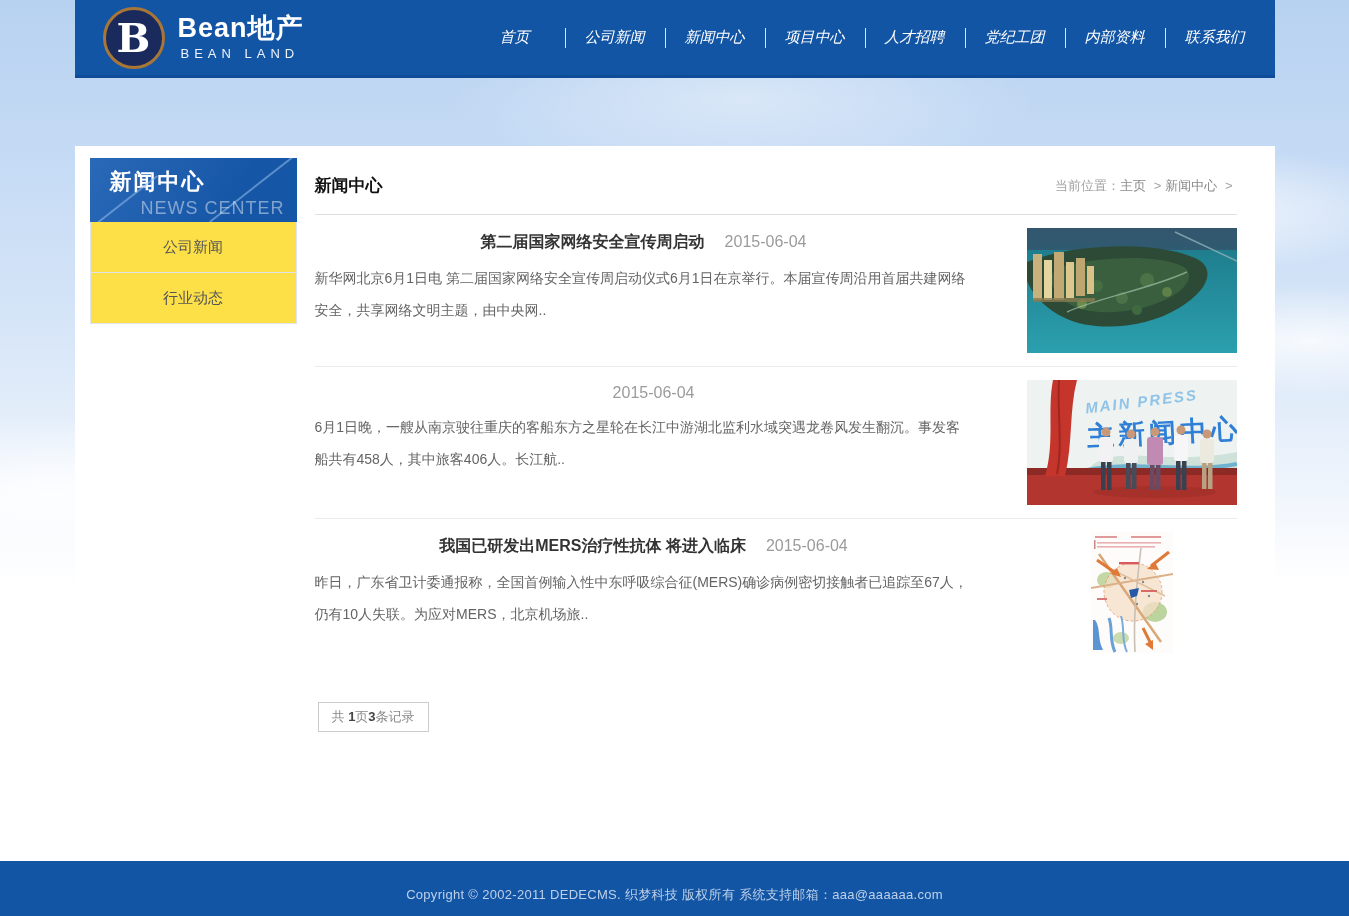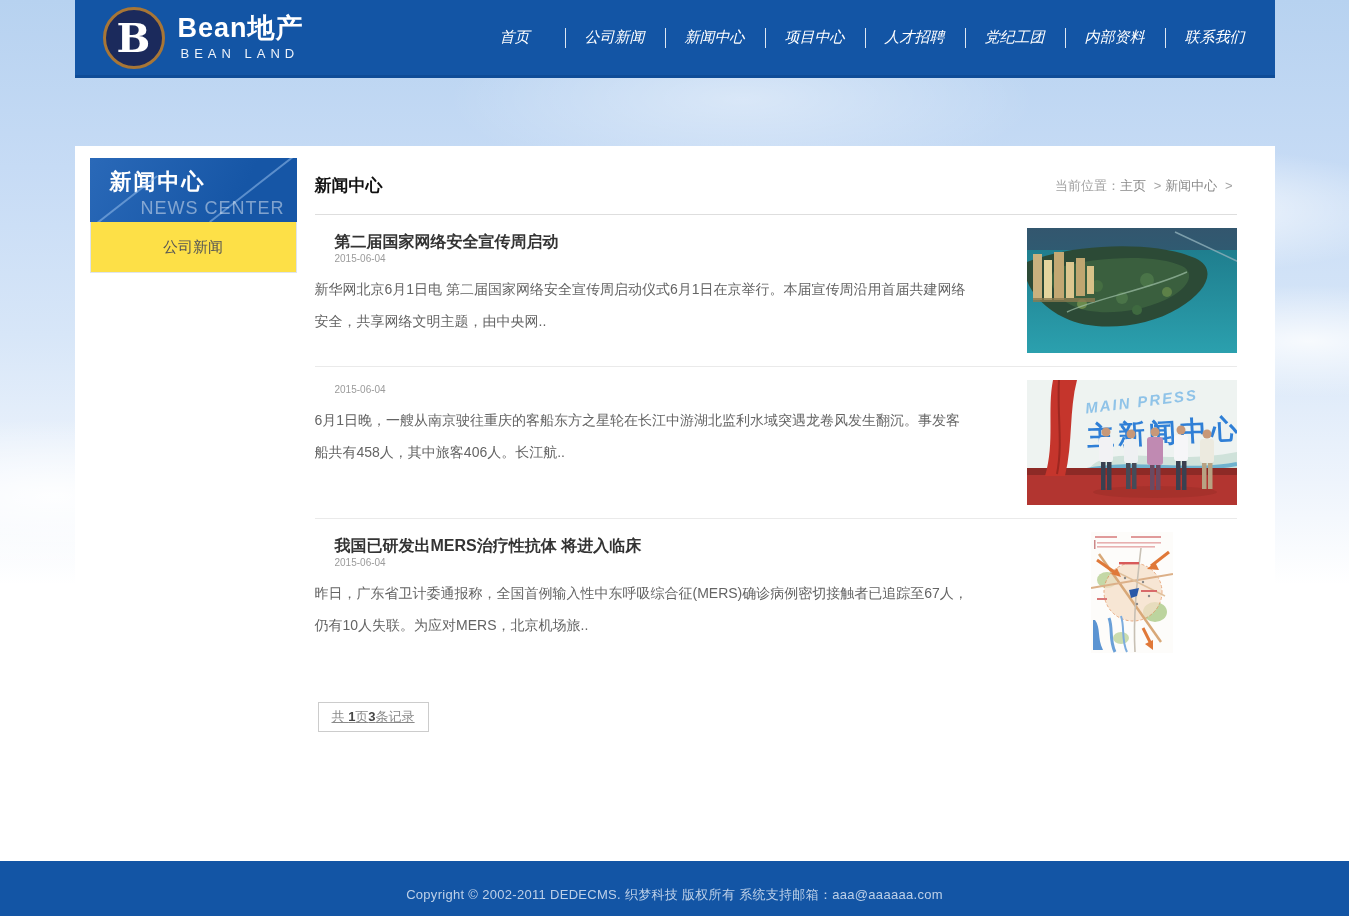--- a/index.html
+++ b/index.html
@@ -85,31 +85,31 @@
     padding:16px 0 17px; border-bottom:1px solid #dedede;
   }
   .page-title { font-size:17px; font-weight:bold; color:#111; }
   .breadcrumb { font-size:13px; color:#a3a3a3; }
   .breadcrumb a { color:#8a8a8a; text-decoration:none; cursor:pointer; }
   .breadcrumb .sep { margin:0 4px; }
 
   .news-item { display:flex; padding:13px 0; border-bottom:1px solid #eaeaea; }
   .news-item.last { border-bottom:none; }
   .news-text { flex:1; margin-right:54px; min-width:0; }
-  .news-title-row { display:flex; justify-content:center; align-items:baseline; margin-top:4px;flex-direction:column; }
+  .news-title-row { display:flex; justify-content:center; align-items:baseline; margin-top:4px; }
   .news-title { font-size:16px; font-weight:bold; color:#333; text-decoration:none; cursor:pointer; }
-  .news-date { font-size:10px; color:#9b9b9b; white-space:nowrap; margin-left:20px; }
+  .news-date { font-size:16px; color:#9b9b9b; white-space:nowrap; margin-left:20px; }
   .news-excerpt { margin-top:9px; font-size:14px; color:#646464; line-height:32px; }
   .news-thumb { width:210px; height:125px; flex-shrink:0; display:flex; justify-content:center; align-items:flex-start; cursor:pointer; }
   .news-thumb svg { display:block; }
 
   .pagination-box {
     display:inline-block; margin-top:32px; margin-left:3px;
     border:1px solid #cccccc; padding:5px 13px;
-    font-size:13px; color:#8a8a8a; background:#fff;text-decoration:underline;
+    font-size:13px; color:#8a8a8a; background:#fff;
   }
   .pagination-box .num { font-weight:bold; color:#454545; }
 
   
   .site-footer {
     margin-top:auto; width:100%; height:67px; background:#1355a5;
     display:flex; align-items:center; justify-content:center;
     position:relative; z-index:1;
   }
   .site-footer p { font-size:13px; color:#bdd0e8; letter-spacing:.3px; }
@@ -145,20 +145,21 @@
 
   <aside class="sidebar">
     <div class="sidebar-head">
       <div class="diag1"></div>
       <div class="diag2"></div>
       <div class="sidebar-title">新闻中心</div>
       <div class="sidebar-sub">NEWS CENTER</div>
     </div>
     <ul class="sidebar-menu">
       <li>公司新闻</li>
+      <li>行业动态</li>
     </ul>
   </aside>
 
   <section class="content">
 
     <div class="content-header">
       <h1 class="page-title">新闻中心</h1>
       <div class="breadcrumb">
         <span>当前位置：</span><a>主页</a>
         <span class="sep">&gt;</span><a>新闻中心</a>

